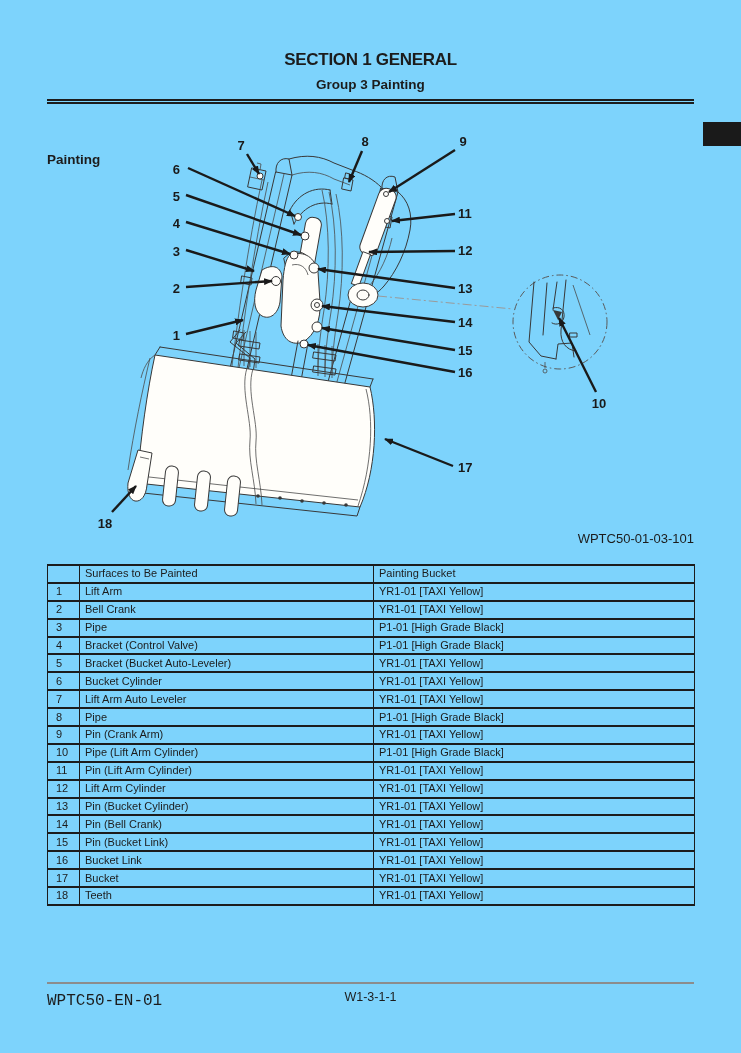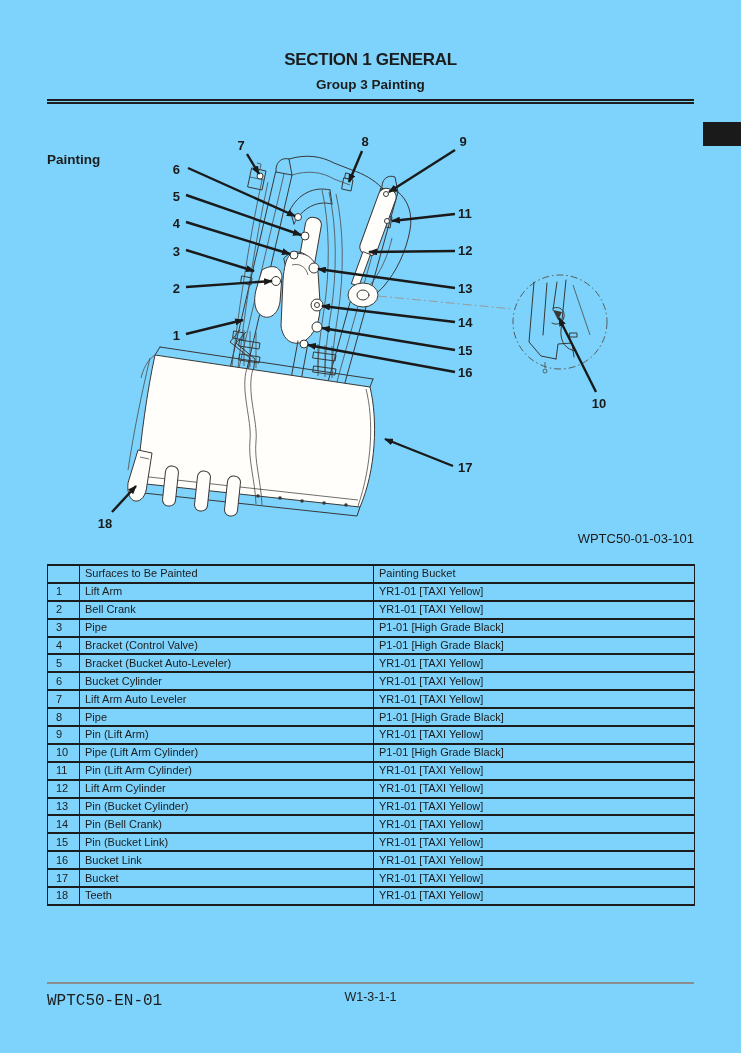--- a/index.html
+++ b/index.html
@@ -310,21 +310,21 @@
             <td>Lift Arm Auto Leveler</td>
             <td>YR1-01 [TAXI Yellow]</td>
           </tr>
           <tr>
             <td class="num">8</td>
             <td>Pipe</td>
             <td>P1-01 [High Grade Black]</td>
           </tr>
           <tr>
             <td class="num">9</td>
-            <td>Pin (Lift Arm)</td>
+            <td>Pin (Crank Arm)</td>
             <td>YR1-01 [TAXI Yellow]</td>
           </tr>
           <tr>
             <td class="num">10</td>
             <td>Pipe (Lift Arm Cylinder)</td>
             <td>P1-01 [High Grade Black]</td>
           </tr>
           <tr>
             <td class="num">11</td>
             <td>Pin (Lift Arm Cylinder)</td>

